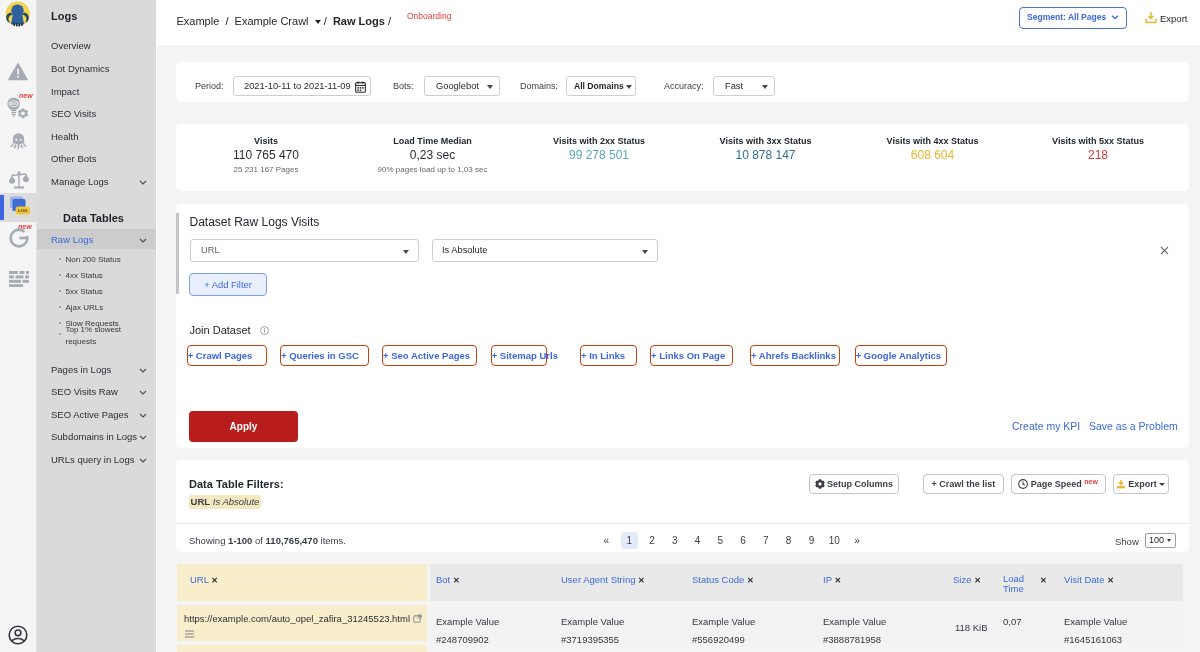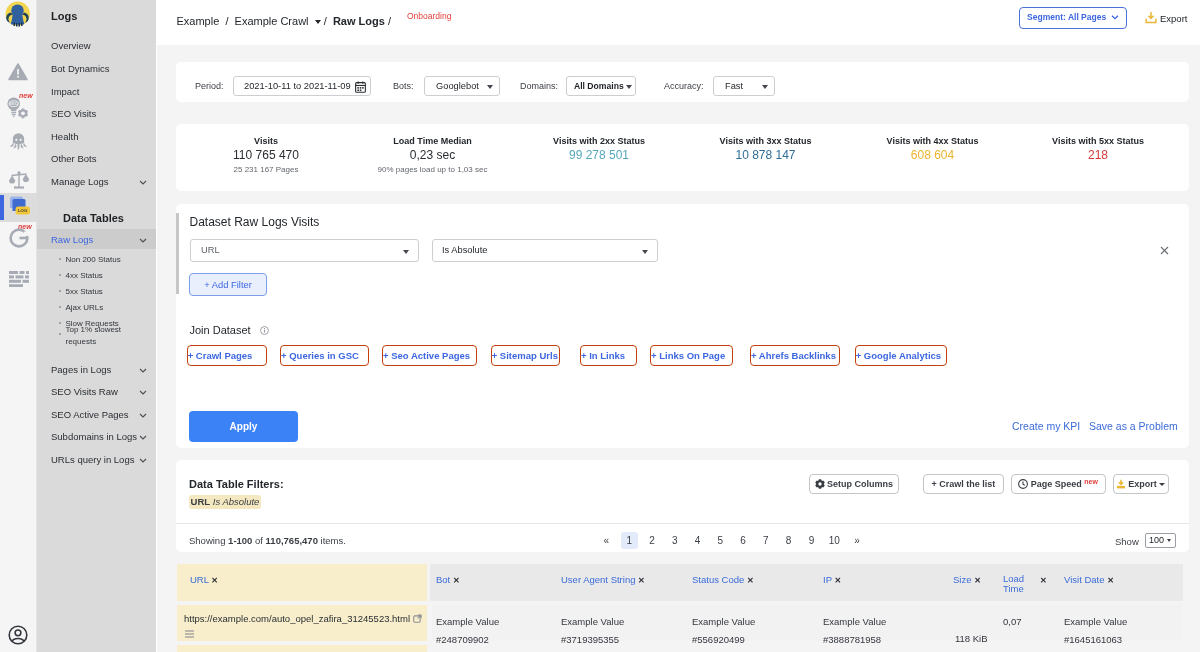--- a/index.html
+++ b/index.html
@@ -33,21 +33,21 @@
 .caret { position:absolute; right:6px; top:8px; width:0; height:0; border-left:3px solid transparent; border-right:3px solid transparent; border-top:4px solid #44484e; }
 
 
 .stat { position:absolute; text-align:center; top:12px; width:160px; }
 .stat .l { font-size:9px; font-weight:bold; color:#23272c; }
 .stat .v { font-size:12px; color:#2a2e33; margin-top:2px; }
 .stat .s { font-size:8px; color:#63676d; margin-top:3px; }
 
 
 .jbtn { position:absolute; top:141px; height:21px; border:1px solid #c2410c; border-radius:4px; background:#fff; color:#3d66e0; font-size:9.5px; font-weight:bold; text-align:left; line-height:19px; }
-#apply { position:absolute; left:13px; top:207px; width:109px; height:31px; background:#3b82f6; border-radius:4px; color:#fff; font-size:10px; font-weight:bold; text-align:center; line-height:31px; }
+#apply { position:absolute; left:13px; top:207px; width:109px; height:31px; background:#b91c1c; border-radius:4px; color:#fff; font-size:10px; font-weight:bold; text-align:center; line-height:31px; }
 
 
 .gbtn { position:absolute; top:14px; height:20px; border:1px solid #c3c5c8; border-radius:4px; background:#fff; font-size:9px; color:#3a3e44; font-weight:bold; text-align:center; line-height:18px; }
 .pg { display:inline-block; min-width:17px; text-align:center; padding:3px 0; margin:0 2.9px; }
 .th { position:absolute; top:9.5px; font-size:9.5px; color:#3a6bd8; }
 .th .x { color:#2a2e33; font-size:8px; font-weight:bold; }
 .tv { position:absolute; top:8px; font-size:9.5px; color:#33373c; line-height:18px; }
 </style>
 </head>
 <body>
@@ -269,21 +269,21 @@
     <div style="position:absolute; left:13px; top:69px; width:78px; height:23px; background:#e9effc; border:1px solid #7d9ee8; border-radius:4px; color:#3d66e0; font-size:9.4px; text-align:center; line-height:21px;">+ Add Filter</div>
     <div style="position:absolute; left:13.5px; top:120px; font-size:11px; color:#23272c;">Join Dataset</div>
     <svg style="position:absolute; left:84px; top:122px;" width="9" height="9" viewBox="0 0 13 13">
         <circle cx="6.5" cy="6.5" r="5.7" fill="none" stroke="#9a9ea4" stroke-width="1.4"></circle>
         <rect x="5.7" y="5.4" width="1.6" height="4.2" fill="#9a9ea4"></rect>
         <rect x="5.7" y="2.9" width="1.6" height="1.7" fill="#9a9ea4"></rect>
       </svg>
     <div class="jbtn" style="left:10.7px; width:80px;">+ Crawl Pages</div>
     <div class="jbtn" style="left:104px; width:89px;">+ Queries in GSC</div>
     <div class="jbtn" style="left:206px; width:95px;">+ Seo Active Pages</div>
-    <div class="jbtn" style="left:314.7px; width:69px;">+ Sitemap Urls</div>
+    <div class="jbtn" style="left:314.7px; width:56px;">+ Sitemap Urls</div>
     <div class="jbtn" style="left:404px; width:57px;">+ In Links</div>
     <div class="jbtn" style="left:474px; width:83px;">+ Links On Page</div>
     <div class="jbtn" style="left:574px; width:90px;">+ Ahrefs Backlinks</div>
     <div class="jbtn" style="left:678.7px; width:92px;">+ Google Analytics</div>
     <div id="apply">Apply</div>
     <div style="position:absolute; left:836px; top:216px; font-size:10.5px; color:#3c6bd8;">Create my KPI</div>
     <div style="position:absolute; left:913px; top:216px; font-size:10.5px; color:#3c6bd8;">Save as a Problem</div>
   </div>
 
   <div class="panel" id="dtf" style="top:460px; height:92px;">
@@ -337,19 +337,19 @@
           <g stroke="#8a8e94" stroke-width="1.1">
             <line x1="0" y1="1" x2="9" y2="1"></line>
             <line x1="0" y1="4" x2="9" y2="4"></line>
             <line x1="0" y1="7" x2="9" y2="7"></line>
           </g>
         </svg></div>
     <div class="tv" style="left:259px; top:49px;">Example Value<br>#248709902</div>
     <div class="tv" style="left:384px; top:49px;">Example Value<br>#3719395355</div>
     <div class="tv" style="left:515px; top:49px;">Example Value<br>#556920499</div>
     <div class="tv" style="left:646px; top:49px;">Example Value<br>#3888781958</div>
-    <div class="tv" style="left:778px; top:66px;">118 KiB</div>
+    <div class="tv" style="left:778px; top:55px;">118 KiB</div>
     <div class="tv" style="left:826px; top:49px;">0,07</div>
     <div class="tv" style="left:887px; top:49px;">Example Value<br>#1645161063</div>
 
     <div style="position:absolute; left:0; top:80.5px; width:250px; height:7.5px; background:#f8eecb;"></div>
   </div>
 </div>
 
 </body></html>

